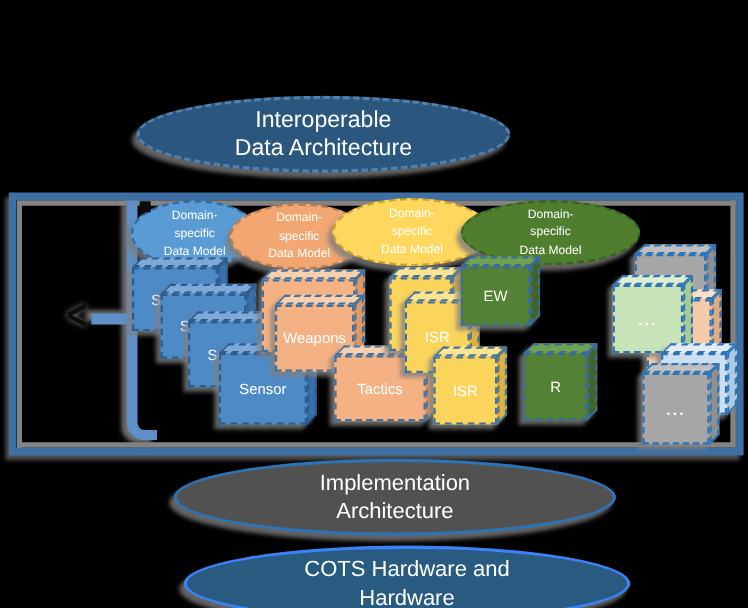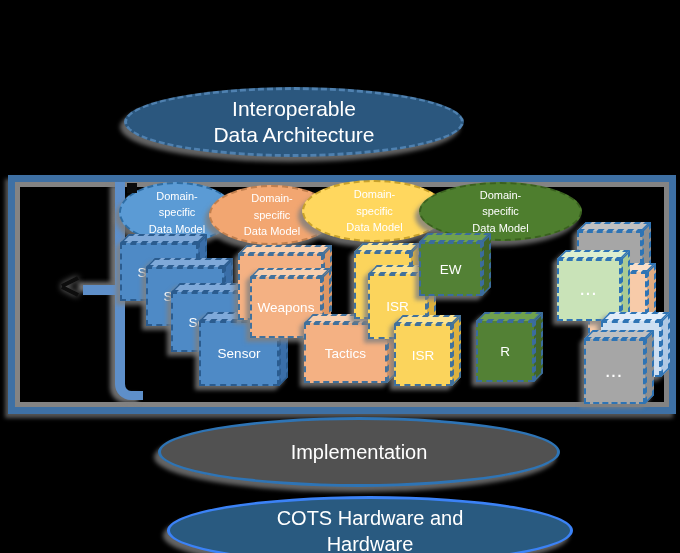--- a/index.html
+++ b/index.html
@@ -232,19 +232,20 @@
   <div class="cube c-gray dots" style="left:584px;top:306px;width:70px;height:74px;z-index:14">
     <div class="top"></div>
       <div class="side"></div>
     <div class="front">
         <span>...</span>
       </div>
   </div>
 
   <div class="ellipse e-impl">
     <span>Implementation</span>
+    <span>Architecture</span>
   </div>
   <div class="ellipse e-cots">
     <span>COTS Hardware and</span>
     <span>Hardware</span>
   </div>
 
 </div>
 
 </body></html>

